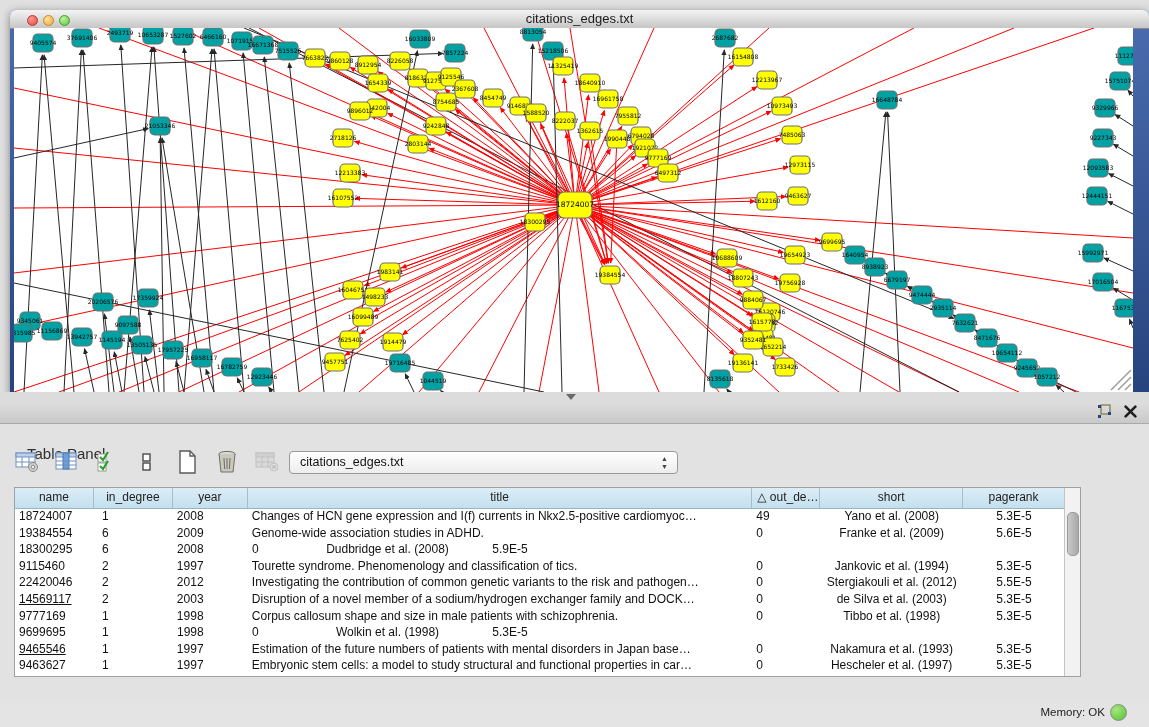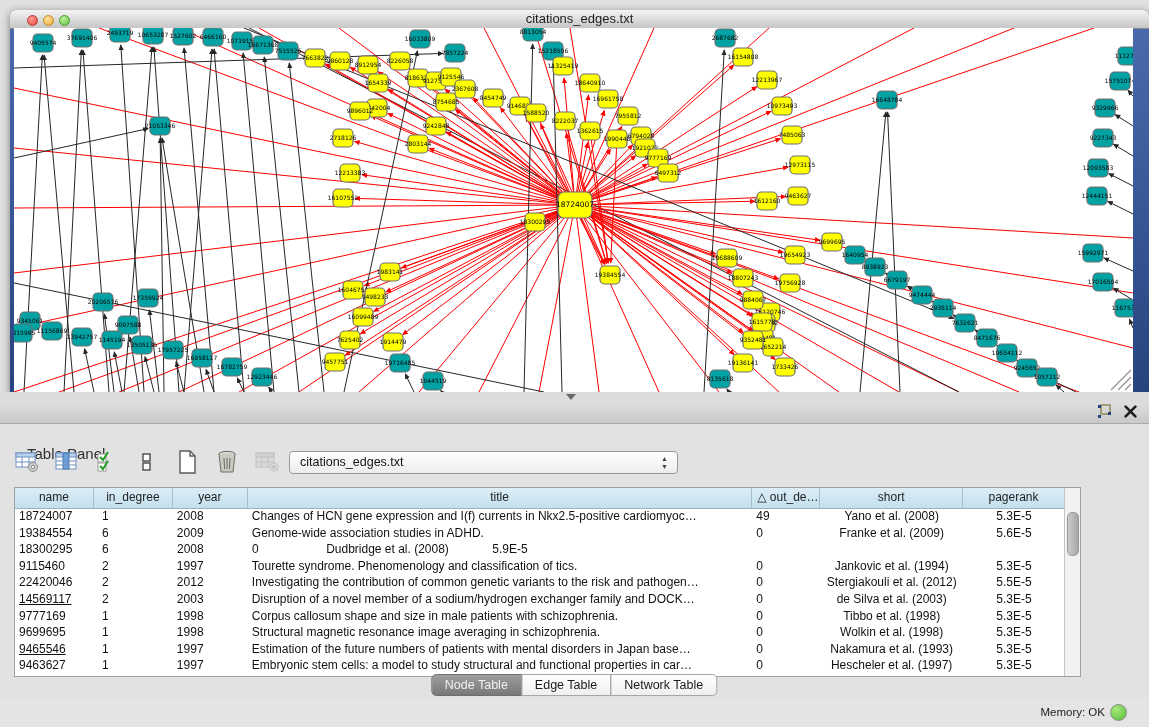--- a/index.html
+++ b/index.html
@@ -883,21 +883,20 @@
             <div class="td" style="width: 75px;">1998</div>
             <div class="td" style="width: 505px;">Corpus callosum shape and size in male patients with schizophrenia.</div>
             <div class="td" style="width: 68px;">0</div>
             <div class="td c-center" style="width: 143px;">Tibbo et al. (1998)</div>
             <div class="td c-center" style="width: 102px;">5.3E-5</div>
           </div>
           <div class="tr">
             <div class="td" style="width: 79px;">9699695</div>
             <div class="td" style="width: 79px; padding-left: 8px;">1</div>
             <div class="td" style="width: 75px;">1998</div>
-            <div class="td" style="width: 505px;">Structural magnetic resonance image averaging in schizophrenia.</div>
             <div class="td" style="width: 68px;">0</div>
             <div class="td c-center" style="width: 143px;">Wolkin et al. (1998)</div>
             <div class="td c-center" style="width: 102px;">5.3E-5</div>
           </div>
           <div class="tr">
             <div class="td" style="width: 79px; text-decoration: underline;">9465546</div>
             <div class="td" style="width: 79px; padding-left: 8px;">1</div>
             <div class="td" style="width: 75px;">1997</div>
             <div class="td" style="width: 505px;">Estimation of the future numbers of patients with mental disorders in Japan base…</div>
             <div class="td" style="width: 68px;">0</div>
@@ -912,26 +911,19 @@
             <div class="td" style="width: 68px;">0</div>
             <div class="td c-center" style="width: 143px;">Hescheler et al. (1997)</div>
             <div class="td c-center" style="width: 102px;">5.3E-5</div>
           </div>
         </div>
       <div class="vscroll">
         <div class="thumb"></div>
       </div>
     </div>
 
-    <div class="tabbar">
-      <div class="tabs">
-          <div class="tab selected">Node Table</div>
-          <div class="tab">Edge Table</div>
-          <div class="tab">Network Table</div>
-        </div>
-    </div>
 
     <div class="statusbar">
       <span class="mem">Memory: OK</span>
       <span class="memdot"></span>
     </div>
   </div>
 </div>
 
 </body></html>

